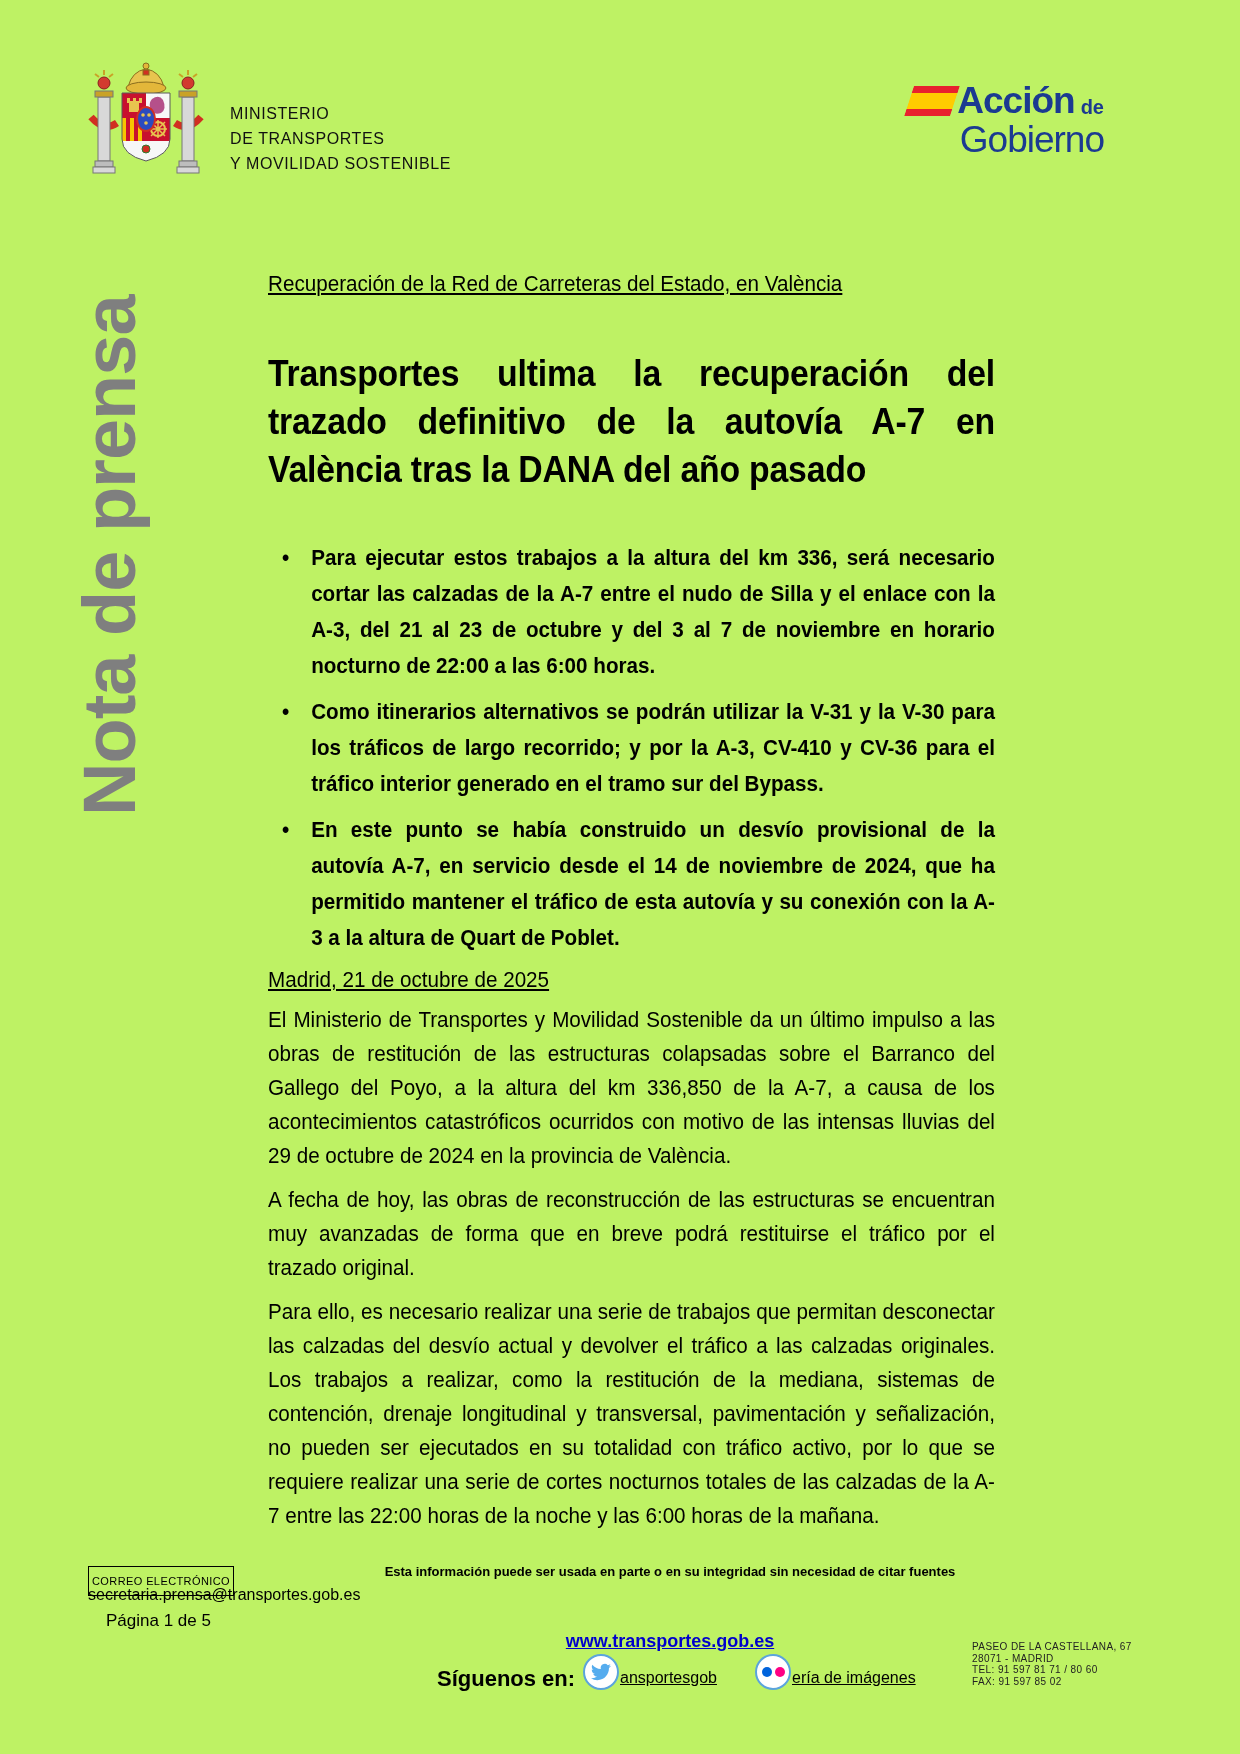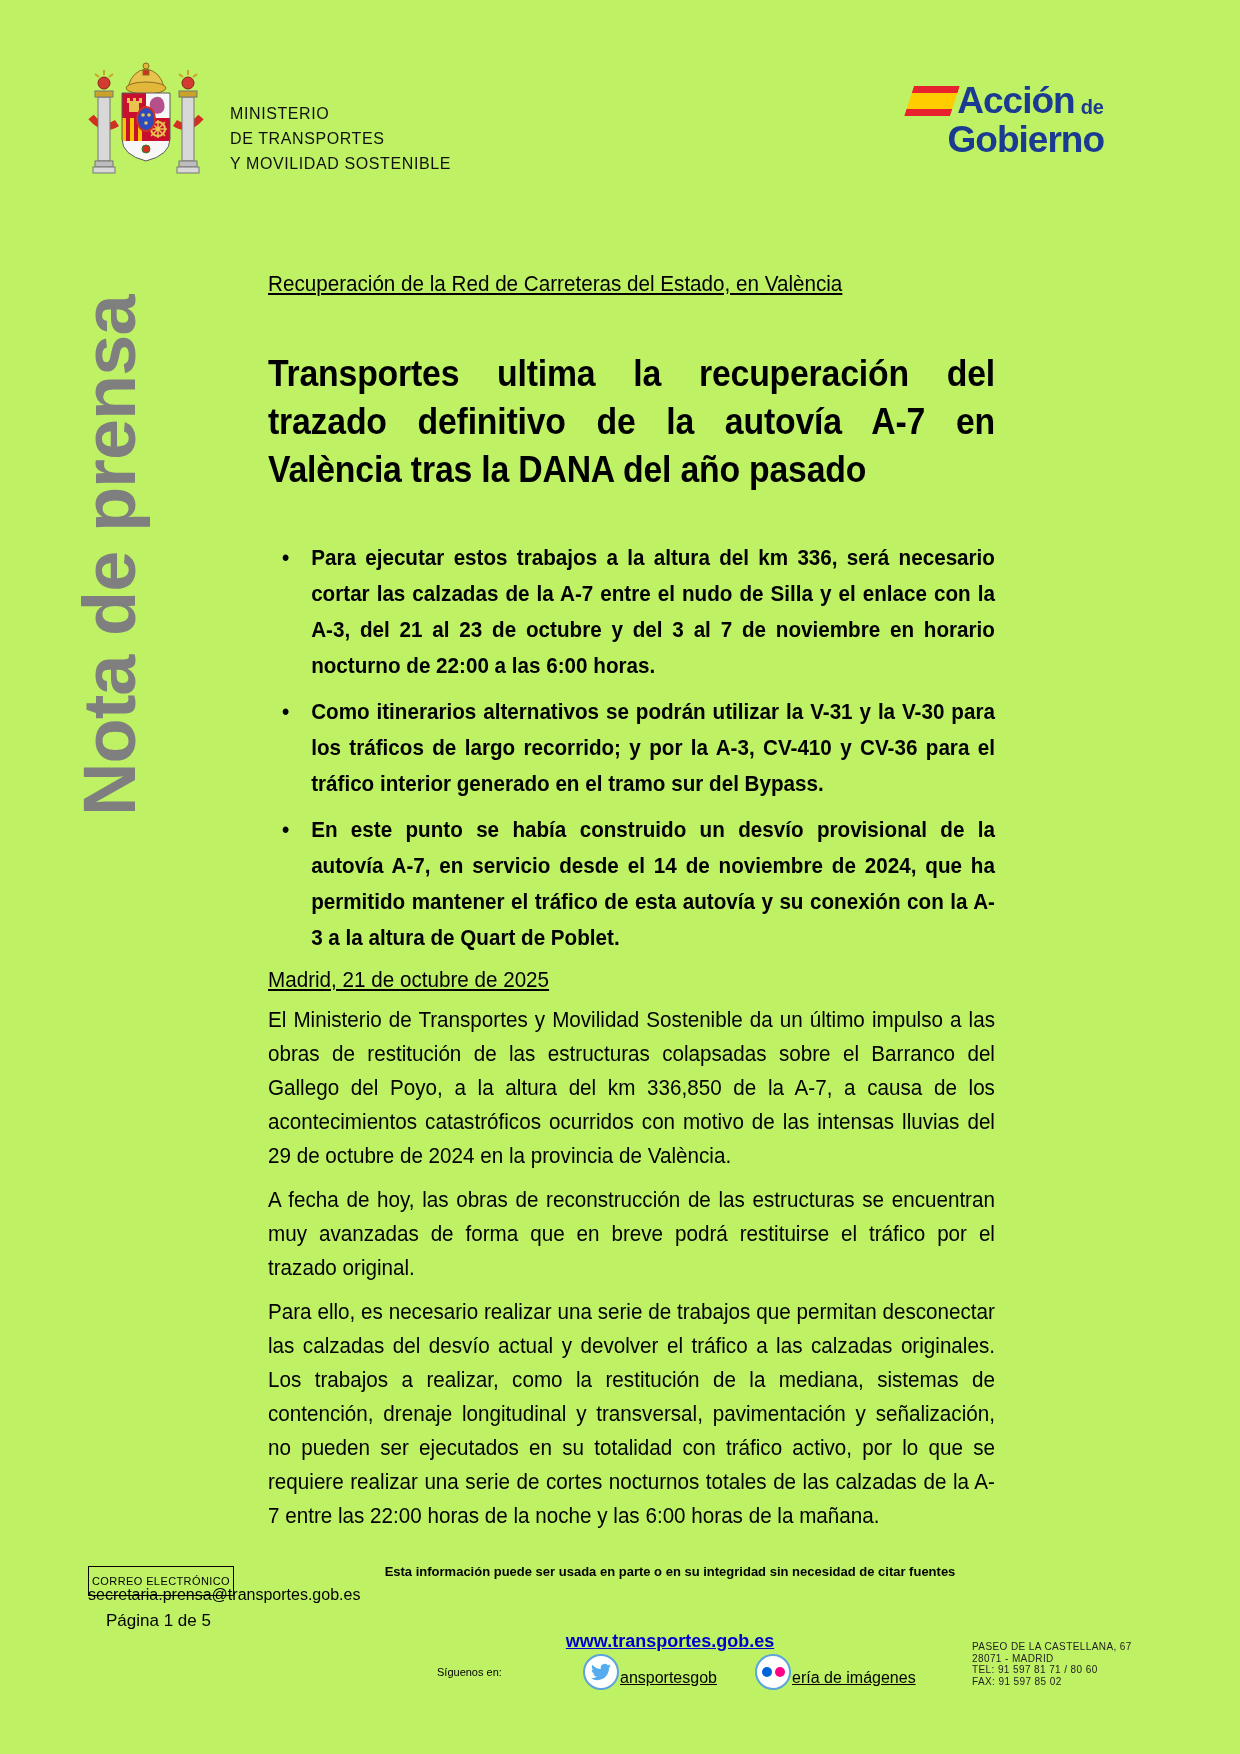--- a/index.html
+++ b/index.html
@@ -12,21 +12,21 @@
             letter-spacing:.6px;color:#111;}
   .accion{position:absolute;left:878px;top:82px;width:226px;color:#1b3a91;}
   .accion-row1{display:flex;align-items:center;justify-content:flex-end;height:38px;}
   .flag{position:relative;width:46px;height:30px;transform:skewX(-18deg);overflow:hidden;
         margin-right:2px;flex:0 0 auto;}
   .flag i{display:block;width:100%;}
   .flag .fr{height:7px;background:#e8212e;}
   .flag .fy{height:16px;background:#ffcc00;}
   .accion-w1{font-size:37px;font-weight:bold;letter-spacing:-1px;line-height:38px;}
   .accion-w2{font-size:20px;font-weight:bold;margin-left:6px;align-self:flex-end;line-height:26px;}
-  .accion-row2{text-align:right;font-size:37px;font-weight:bold;letter-spacing:-1px;line-height:40px;}
+  .accion-row2{text-align:right;font-size:37px;font-weight:normal;letter-spacing:-1px;line-height:40px;}
 
   
   .vlabel{position:absolute;left:64px;top:816px;width:548px;height:94px;
           transform:rotate(-90deg);transform-origin:0 0;
           font-size:74px;line-height:92px;font-weight:bold;color:#7f7f7f;
           letter-spacing:-1px;white-space:nowrap;}
 
   
   .content{position:absolute;left:268px;top:270px;width:775px;
            transform:scaleX(0.938);transform-origin:0 0;}
@@ -44,21 +44,21 @@
   .correo-box{position:absolute;left:88px;top:1566px;font-size:11px;letter-spacing:.4px;
               border:1px solid #000;padding:8px 3px;}
   .email{position:absolute;left:88px;top:1586px;font-size:16px;color:#000;text-decoration:none;}
   .pagenum{position:absolute;left:88px;top:1611px;font-size:17px;margin-left:18px;}
   .usage{position:absolute;left:350px;top:1564px;width:640px;text-align:center;
          font-size:13px;font-weight:bold;}
   .address{position:absolute;left:972px;top:1641px;font-size:10px;line-height:11.5px;
            letter-spacing:.4px;color:#222;}
   .website{position:absolute;left:350px;top:1631px;width:640px;text-align:center;}
   .website a{font-size:18px;font-weight:bold;color:#0000cc;}
-  .follow{position:absolute;left:437px;top:1666px;font-size:11px;font-weight:normal;}
+  .follow{position:absolute;left:437px;top:1666px;font-size:22px;font-weight:bold;}
   .social{position:absolute;top:1654px;display:flex;align-items:center;text-decoration:none;color:#000;}
   .social .txt{font-size:16px;text-decoration:underline;margin-left:1px;padding-top:11px;}
   .icircle{width:36px;height:36px;border-radius:50%;background:#fff;border:2px solid #5ba4dc;
            box-sizing:border-box;display:flex;align-items:center;justify-content:center;}
   .tw-link{left:583px;}
   .fl-link{left:755px;}
   .fl-dots{display:flex;gap:3px;}
   .fl-dots i{width:10px;height:10px;border-radius:50%;display:block;}
   .fl-b{background:#0063dc;}
   .fl-p{background:#ff0084;}

